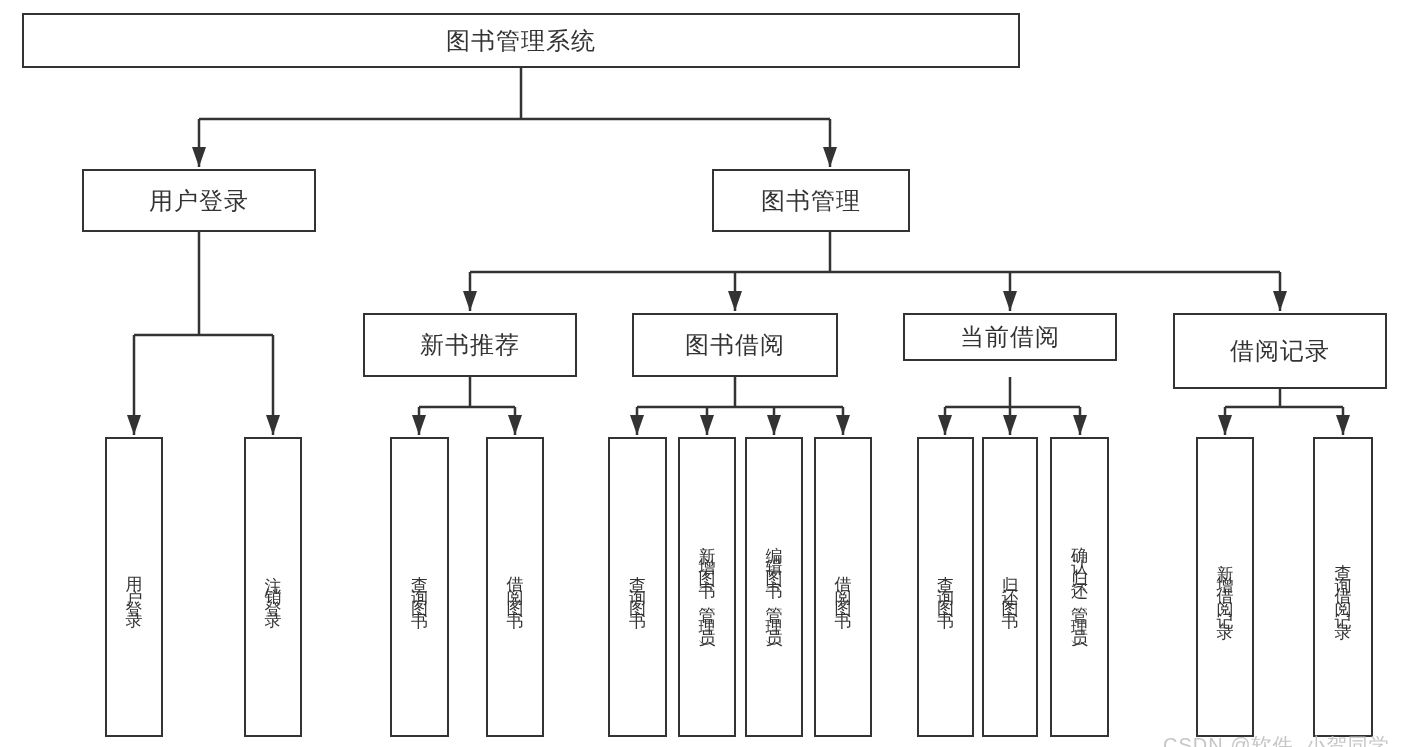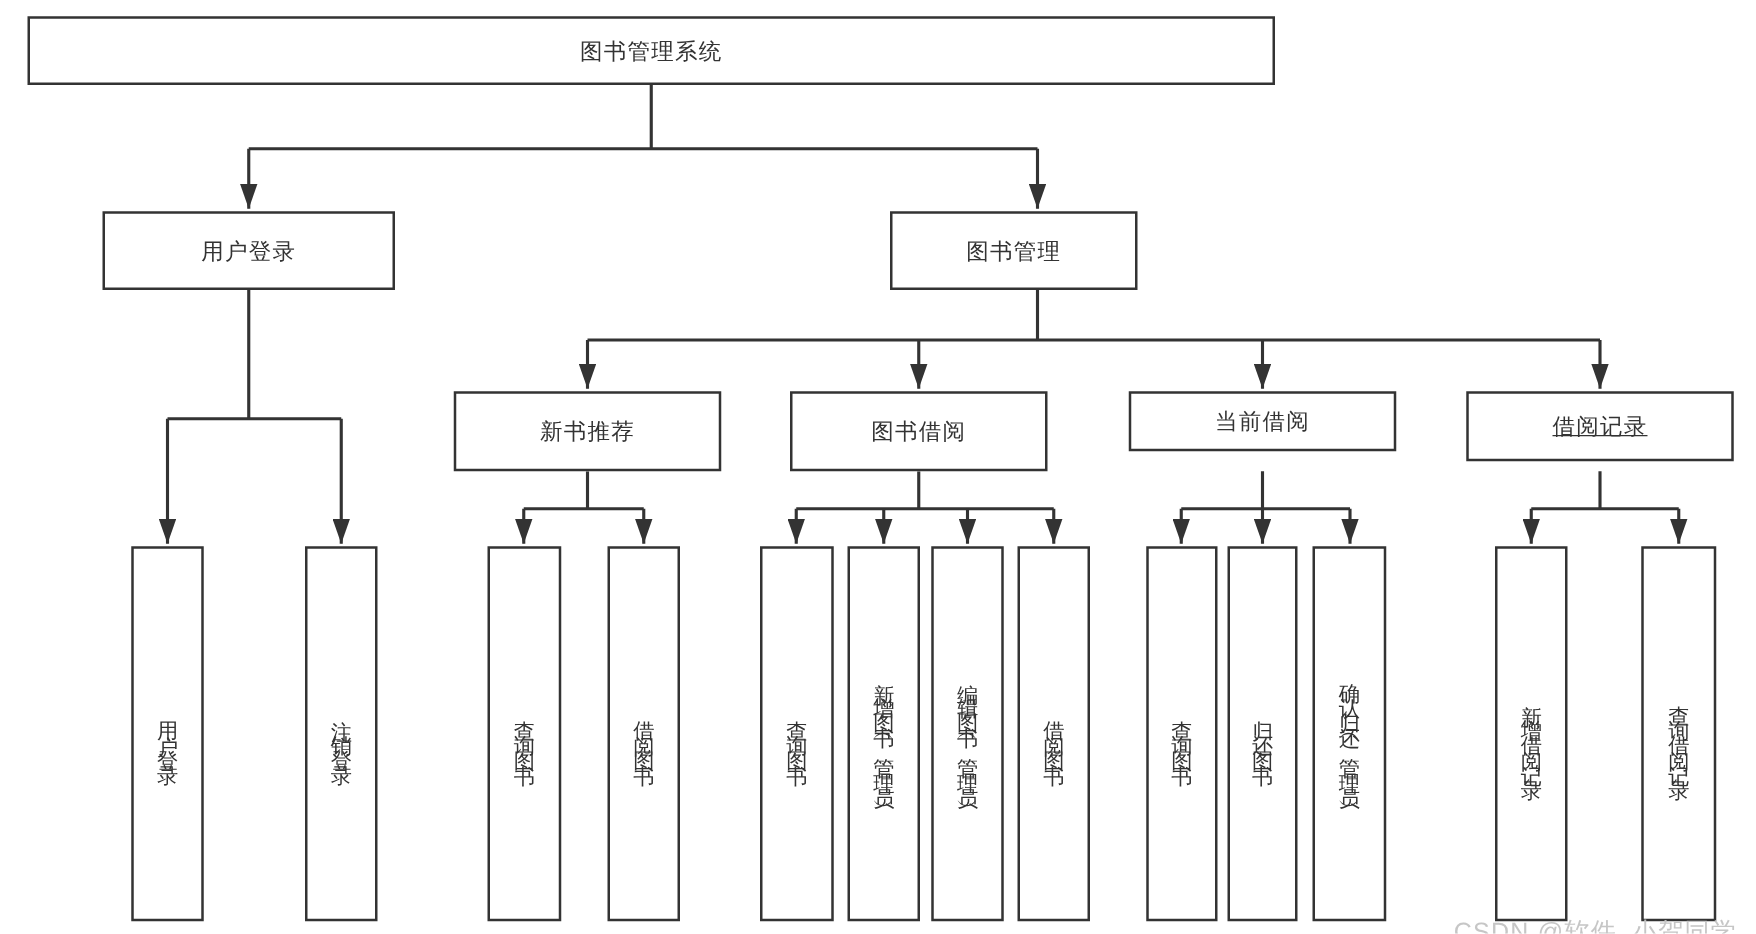--- a/index.html
+++ b/index.html
@@ -22,42 +22,42 @@
     box-sizing: border-box;
     background: #ffffff;
     border: 2.5px solid #333333;
     color: #333333;
     display: flex;
     align-items: center;
     justify-content: center;
     z-index: 2;
   }
   .hnode {
-    font-size: 18px;
+    font-size: 24px;
     letter-spacing: 1px;
     white-space: nowrap;
   }
   .leaf {
     font-size: 17px;
     writing-mode: vertical-rl;
     text-orientation: upright;
     letter-spacing: 12px;
     line-height: 1;
     text-align: center;
   }
   
   .n-root  { left: 22px;   top: 13px;  width: 998px; height: 55px; }
   
   .n-login { left: 82px;   top: 169px; width: 234px; height: 63px; }
   .n-mgmt  { left: 712px;  top: 169px; width: 198px; height: 63px; }
   
   .n-g1 { left: 363px;  top: 313px; width: 214px; height: 64px; }
   .n-g2 { left: 632px;  top: 313px; width: 206px; height: 64px; }
   .n-g3 { left: 903px;  top: 313px; width: 214px; height: 48px; }
-  .n-g4 { left: 1173px; top: 313px; width: 214px; height: 56px; text-decoration: underline; }
+  .n-g4 { left: 1173px; top: 313px; width: 214px; height: 76px; }
   
   .lf { top: 437px; height: 300px; }
   .n-b0l0 { left: 105px;  width: 58px; }
   .n-b0l1 { left: 244px;  width: 58px; }
   .n-g1l0 { left: 390px;  width: 59px; }
   .n-g1l1 { left: 486px;  width: 58px; }
   .n-g2l0 { left: 608px;  width: 59px; }
   .n-g2l1 { left: 678px;  width: 58px; }
   .n-g2l2 { left: 745px;  width: 58px; }
   .n-g2l3 { left: 814px;  width: 58px; }

